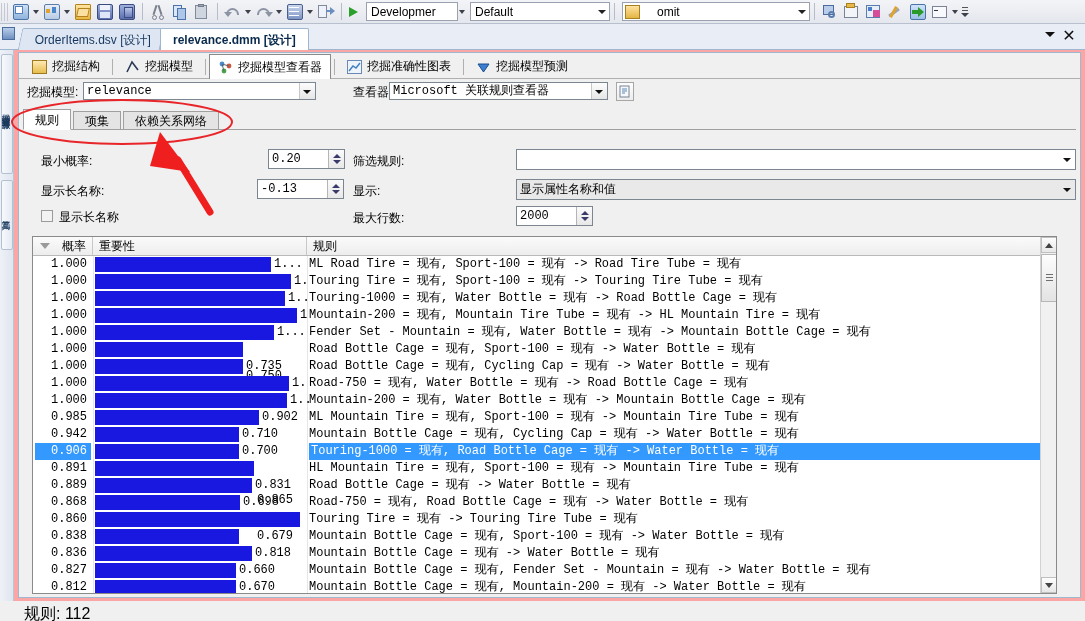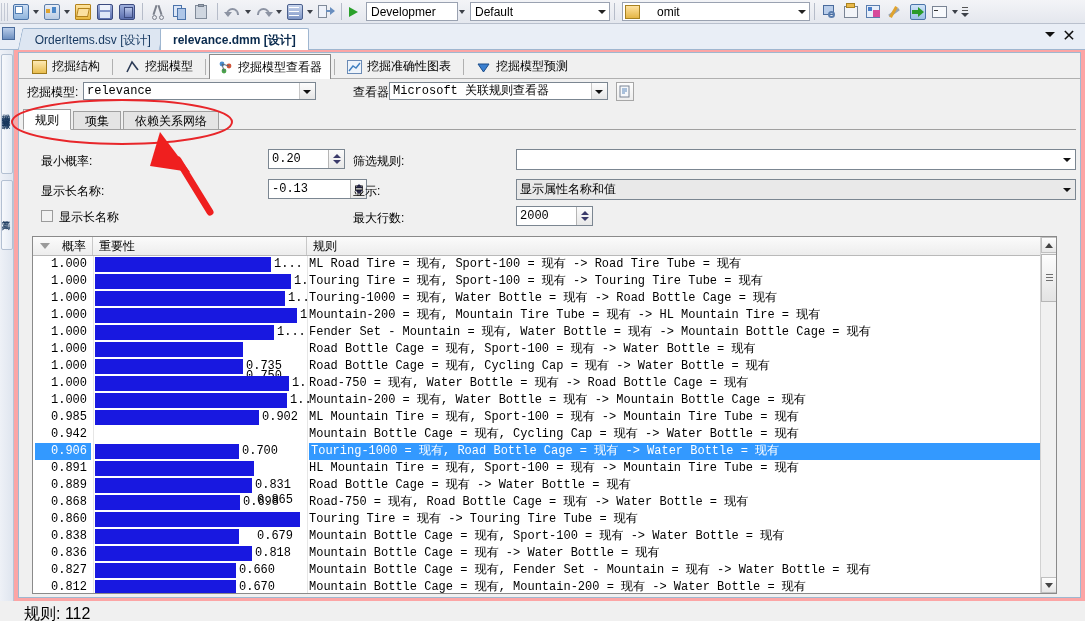--- a/index.html
+++ b/index.html
@@ -538,21 +538,21 @@
         <div class="lbl" style="left:22px;top:22px">最小概率:</div>
         <div class="numbox" style="left:249px;top:18px;width:77px">
           <span>0.20</span>
           <div class="spin">
             <div class="up"></div>
             <div class="dn"></div>
           </div>
         </div>
 
         <div class="lbl" style="left:22px;top:52px">显示长名称:</div>
-        <div class="numbox" style="left:249px;top:48px;width:99px">
+        <div class="numbox" style="left:238px;top:48px;width:87px">
           <span>-0.13</span>
           <div class="spin">
             <div class="up"></div>
             <div class="dn"></div>
           </div>
         </div>
 
         <div class="chk" style="left:22px;top:79px"></div>
         <div class="lbl" style="left:40px;top:78px">显示长名称</div>
 
@@ -676,20 +676,24 @@
           <div class="grow">
             <div class="pcell">0.985</div>
             <div class="bartrack">
               <div class="bar" style="width: 164px; background: rgb(24, 24, 224);"></div>
               <div class="barval" style="left: 165px;">0.902</div>
             </div>
             <div class="rcell">ML Mountain Tire = 现有, Sport-100 = 现有 -&gt; Mountain Tire Tube = 现有</div>
           </div>
           <div class="grow">
             <div class="pcell">0.942</div>
+            <div class="bartrack">
+              <div class="bar" style="width: 144px; background: rgb(24, 24, 224);"></div>
+              <div class="barval" style="left: 145px;">0.710</div>
+            </div>
             <div class="rcell">Mountain Bottle Cage = 现有, Cycling Cap = 现有 -&gt; Water Bottle = 现有</div>
           </div>
           <div class="grow sel">
             <div class="pcell">0.906</div>
             <div class="bartrack">
               <div class="bar" style="width: 144px; background: rgb(24, 24, 224);"></div>
               <div class="barval" style="left: 145px;">0.700</div>
             </div>
             <div class="rcell" style="width: 732px; padding-left: 2px;">Touring-1000 = 现有, Road Bottle Cage = 现有 -&gt; Water Bottle = 现有</div>
           </div>

